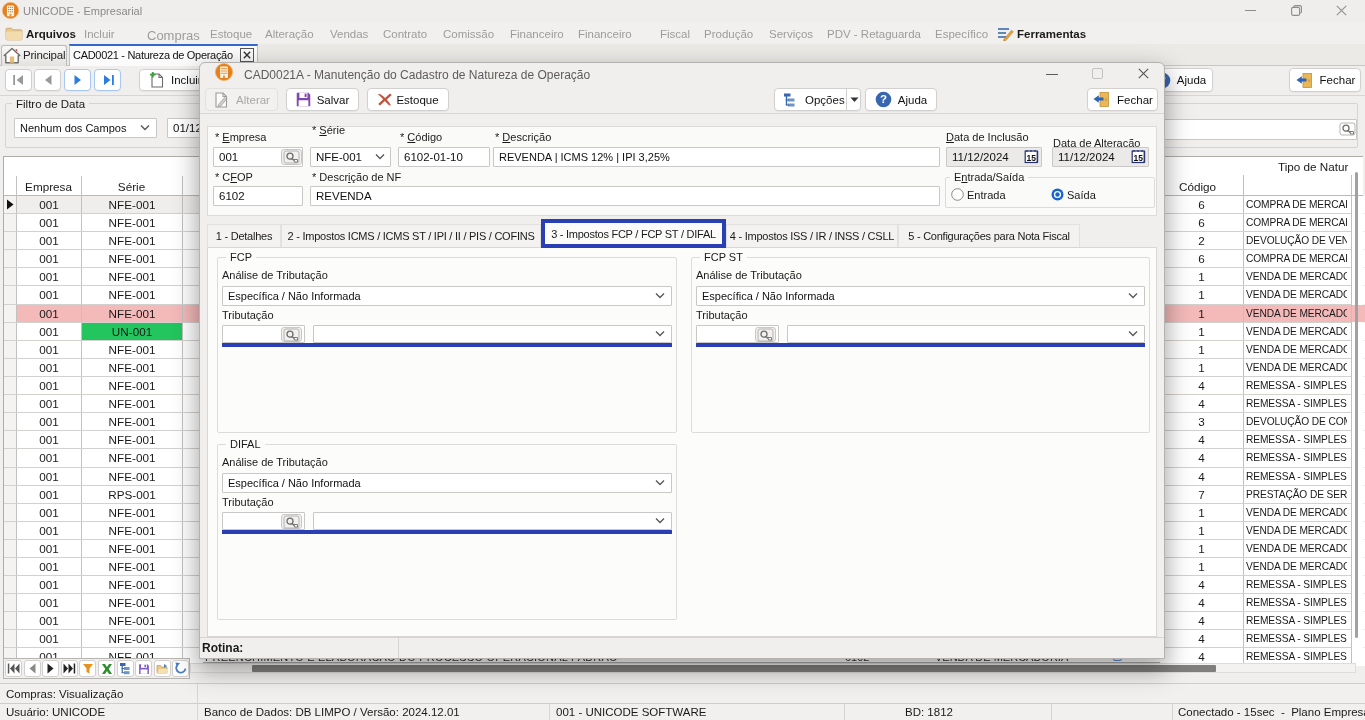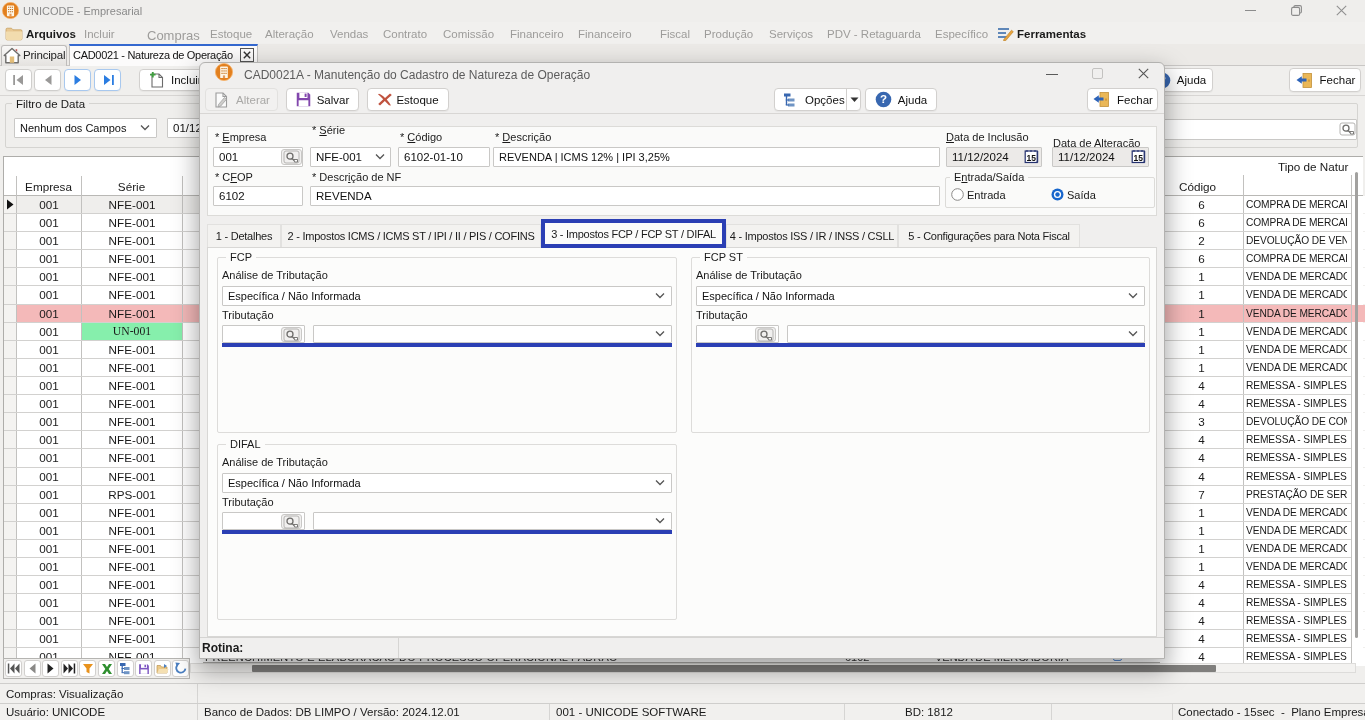--- a/index.html
+++ b/index.html
@@ -218,21 +218,21 @@
 <div class="cell" style="left:82px;top:305px;width:100px;height:17px;background:#f4b9b9;text-align:center;line-height:17px;">NFE-001</div>
 <div class="cell" style="left:183px;top:305px;width:20px;height:17px;background:#f4b9b9;"></div>
 <div class="cell" style="left:1160px;top:305px;width:83px;height:17px;background:#f4b9b9;text-align:center;line-height:17px;">1</div>
 <div class="cell" style="left:1244px;top:305px;width:107px;height:17px;background:#f4b9b9;line-height:17px;">
     <div style="width:103px;overflow:hidden;white-space:nowrap;padding-left:2px;font-size:10.2px;letter-spacing:-0.1px;">VENDA DE MERCADORIA</div>
   </div>
 <div class="cell" style="left:1352px;top:305px;width:13px;height:17px;background:#f4b9b9;"></div>
 <div class="abs" style="left:4px;top:322px;width:1347px;height:1px;background:#d2d1cf;"></div>
 <div class="cell" style="left:4px;top:323px;width:12px;height:17px;background:#f4f3f1;"></div>
 <div class="cell" style="left:17px;top:323px;width:64px;height:17px;background:#fff;text-align:center;line-height:17px;">001</div>
-<div class="cell" style="left:82px;top:323px;width:100px;height:17px;background:#86efac;text-align:center;line-height:17px;font-family:Liberation Serif, serif;">UN-001</div>
+<div class="cell" style="left:82px;top:323px;width:100px;height:17px;background:#22c55e;text-align:center;line-height:17px;">UN-001</div>
 <div class="cell" style="left:183px;top:323px;width:20px;height:17px;background:#fff;"></div>
 <div class="cell" style="left:1160px;top:323px;width:83px;height:17px;background:#fff;text-align:center;line-height:17px;">1</div>
 <div class="cell" style="left:1244px;top:323px;width:107px;height:17px;background:#fff;line-height:17px;">
     <div style="width:103px;overflow:hidden;white-space:nowrap;padding-left:2px;font-size:10.2px;letter-spacing:-0.1px;">VENDA DE MERCADORIA</div>
   </div>
 <div class="cell" style="left:1352px;top:323px;width:13px;height:17px;background:#fff;"></div>
 <div class="abs" style="left:4px;top:340px;width:1347px;height:1px;background:#d2d1cf;"></div>
 <div class="cell" style="left:4px;top:341px;width:12px;height:17px;background:#f4f3f1;"></div>
 <div class="cell" style="left:17px;top:341px;width:64px;height:17px;background:#fff;text-align:center;line-height:17px;">001</div>
 <div class="cell" style="left:82px;top:341px;width:100px;height:17px;background:#fff;text-align:center;line-height:17px;">NFE-001</div>

